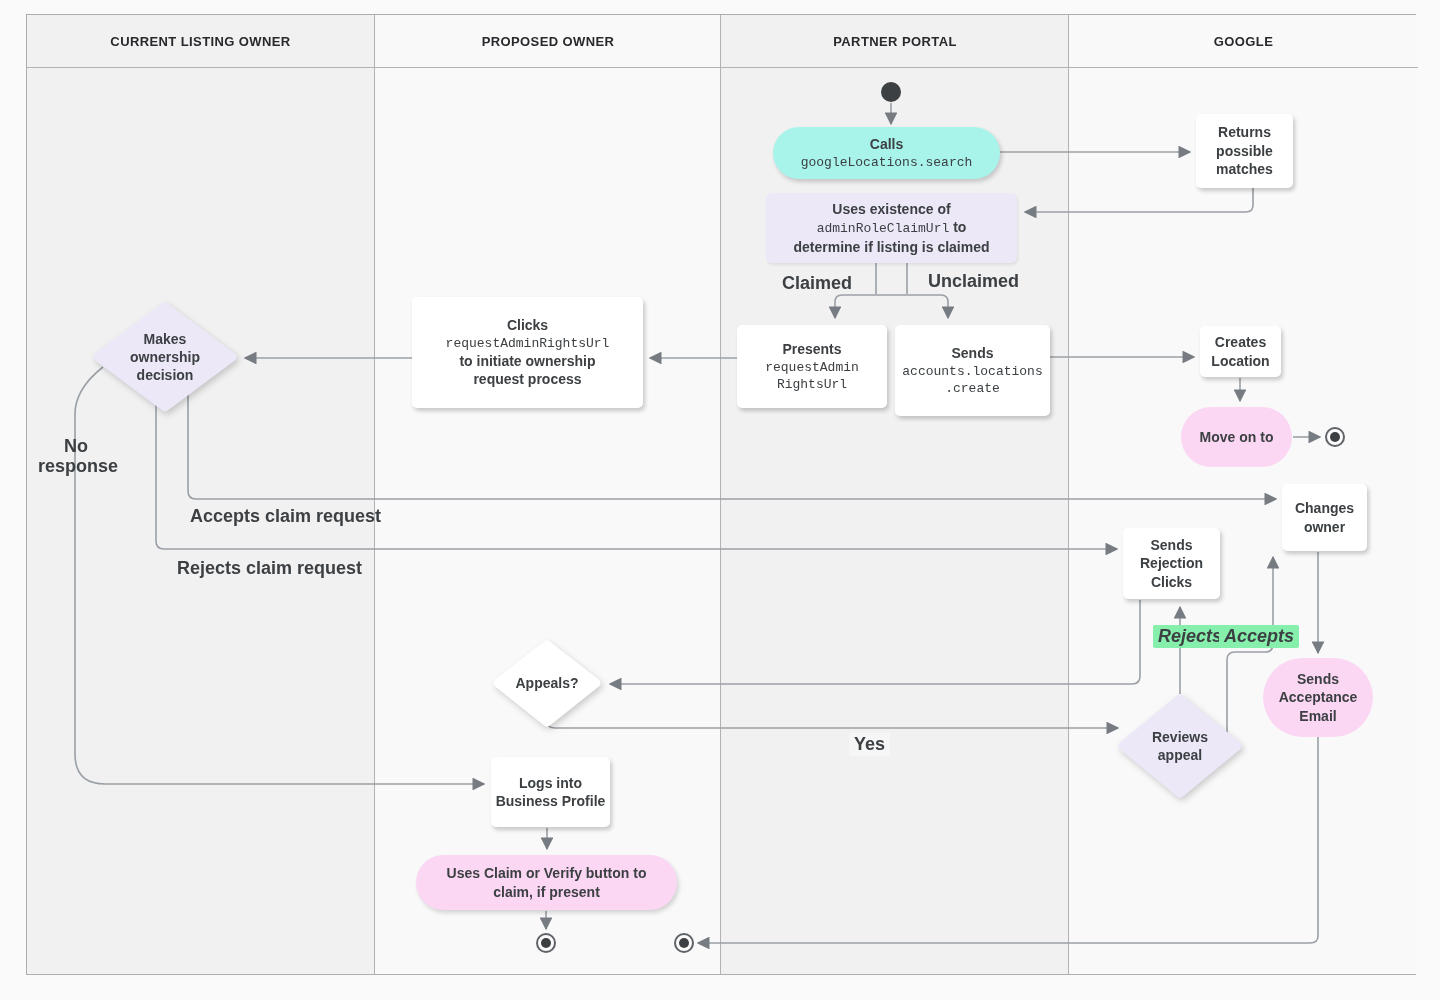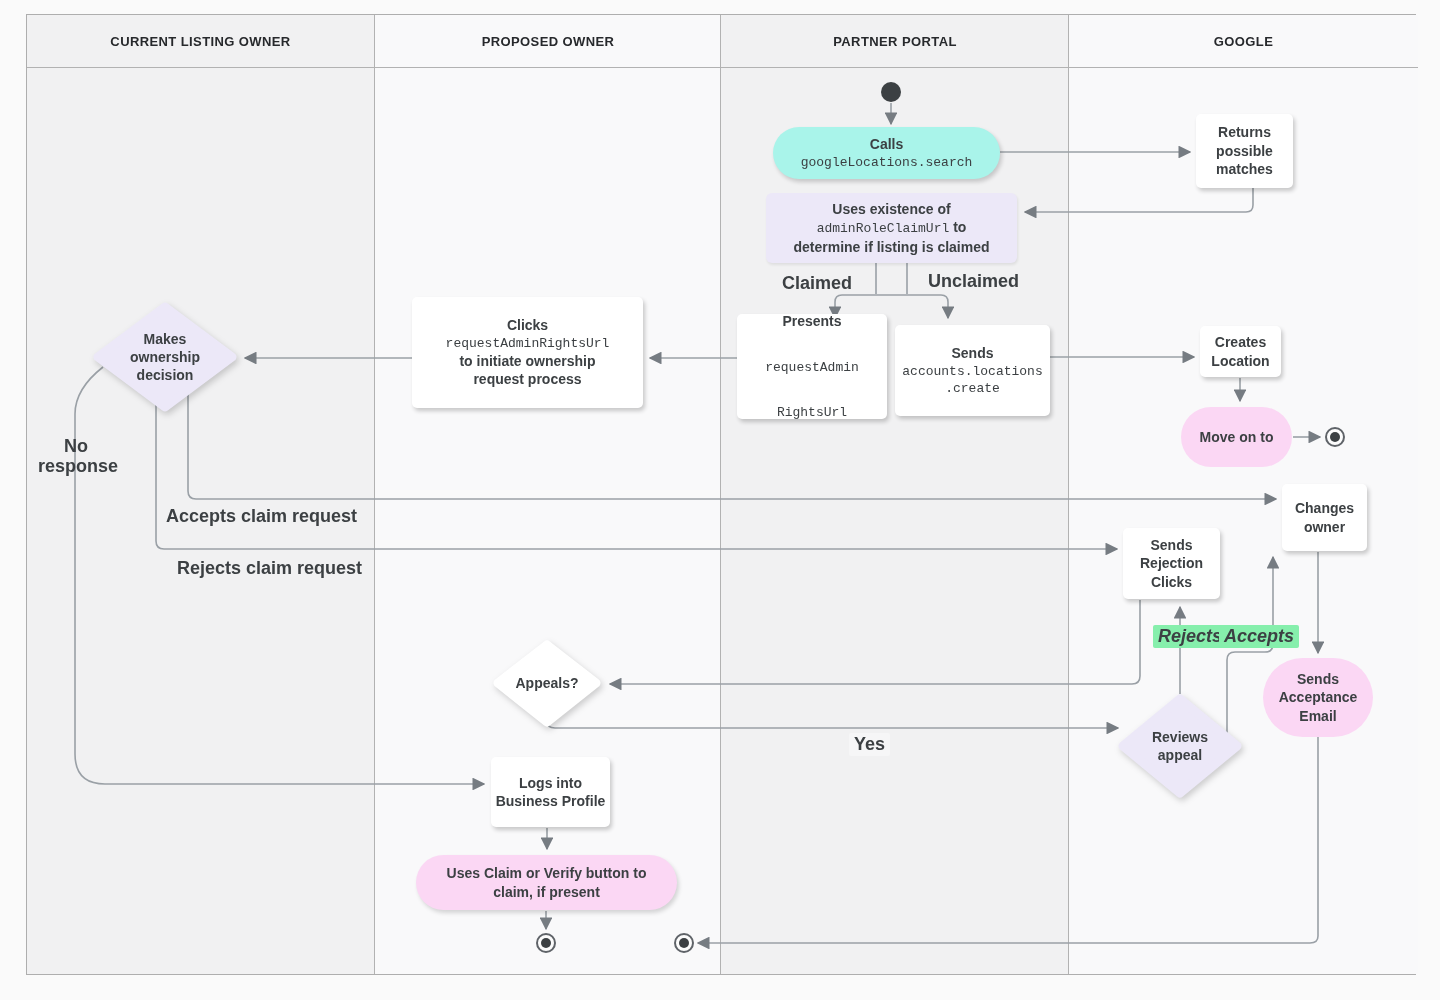--- a/index.html
+++ b/index.html
@@ -100,21 +100,21 @@
 
 <div class="node purple" style="left:766px;top:193px;width:251px;height:70px;">
   <div>Uses existence of</div>
   <div><span class="mono">adminRoleClaimUrl</span><span> to</span></div>
   <div>determine if listing is claimed</div>
 </div>
 
 <div class="elabel" style="left:782px;top:273px;">Claimed</div>
 <div class="elabel" style="left:928px;top:271px;">Unclaimed</div>
 
-<div class="node white" style="left:737px;top:314px;width:150px;height:105px;gap:28px;">
+<div class="node white" style="left:737px;top:325px;width:150px;height:83px;">
   <div>Presents</div>
   <div class="mono">requestAdmin</div>
   <div class="mono">RightsUrl</div>
 </div>
 
 <div class="node white" style="left:895px;top:325px;width:155px;height:91px;">
   <div>Sends</div>
   <div class="mono">accounts.locations</div>
   <div class="mono">.create</div>
 </div>
@@ -188,14 +188,14 @@
     <div class="dot"></div>
   </div>
 <div class="end-node" style="left:674px;top:933px;">
     <div class="dot"></div>
   </div>
 
 <div class="elabel" style="left:38px;top:436px;width:76px;text-align:center;white-space:normal;line-height:20px;">
   <div>No</div>
   <div>response</div>
 </div>
-<div class="elabel" style="left:166px;top:506px;">Accepts claim request</div>
+<div class="elabel" style="left:190px;top:506px;">Accepts claim request</div>
 <div class="elabel" style="left:177px;top:558px;">Rejects claim request</div>
 
 </body></html>

